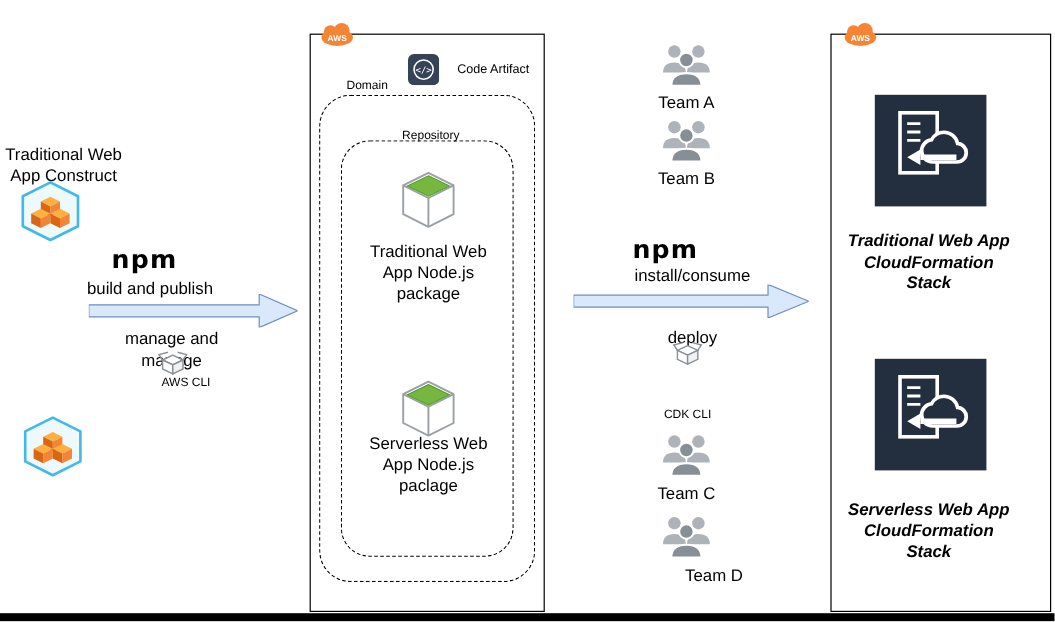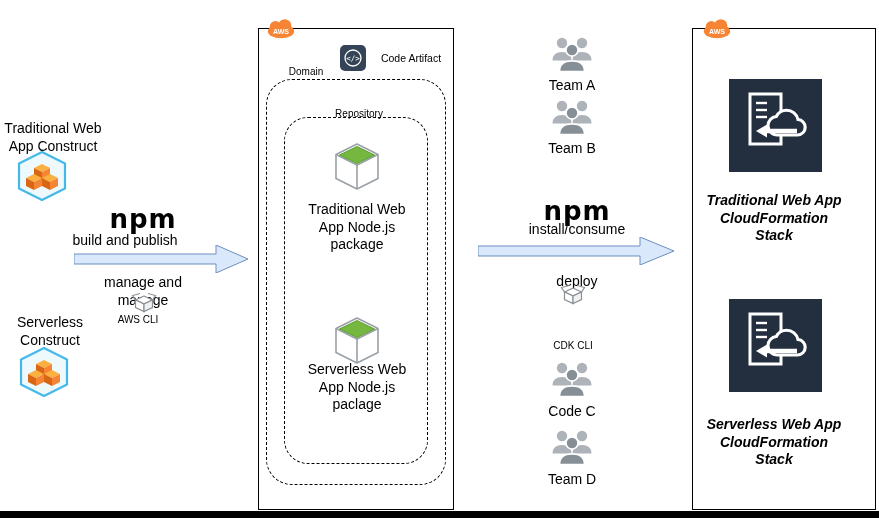--- a/index.html
+++ b/index.html
@@ -8,21 +8,21 @@
     font-family:"Liberation Sans", sans-serif;color:#000;
   }
   .abs{position:absolute;}
   .label{
     font-size:14px;line-height:1.25;text-align:center;white-space:pre-line;color:#000;
   }
   .label.small{font-size:10px;}
   .label.left{text-align:center;}
   .label.bold{font-weight:bold;font-style:italic;}
   .npm-wordmark{
-    font-size:26px;font-weight:900;letter-spacing:1px;text-align:center;
+    font-size:21px;font-weight:900;letter-spacing:1px;text-align:left;
     font-family:"DejaVu Sans", sans-serif;
   }
   .solid-box{border:1px solid #000;background:#fff;box-sizing:border-box;}
   .dashed-rect{border:1px dashed #000;border-radius:26px;box-sizing:border-box;background:transparent;}
   .navy-tile{background:#232f3e;}
   .bottom-bar{background:#000;}
   svg{display:block;}
 </style>
 </head>
 <body>
@@ -40,22 +40,20 @@
       <polygon points="18,18 26,22 26,30 18,26" fill="#d86613"></polygon>
       <polygon points="18,24 26,28 18,32 10,28" fill="#fbb040"></polygon>
       <polygon points="26,28 26,36 18,40 18,32" fill="#f58534"></polygon>
       <polygon points="10,28 18,32 18,40 10,36" fill="#d86613"></polygon>
       <polygon points="34,24 42,28 34,32 26,28" fill="#fbb040"></polygon>
       <polygon points="42,28 42,36 34,40 34,32" fill="#f58534"></polygon>
       <polygon points="26,28 34,32 34,40 26,36" fill="#d86613"></polygon>
     </svg>
   </div>
 
-  <div class="abs label" style="left:0px;top:314px;width:100px;">Serverless
-Construct</div>
 
   <div class="abs" style="left:18px;top:346px;width:52px;height:52px;">
     <svg width="52" height="52" viewBox="0 0 52 52">
       <polygon points="26,2 49,13.5 49,38.5 26,50 3,38.5 3,13.5" fill="#eef9fd" stroke="#44b9e8" stroke-width="2.2" stroke-linejoin="round"></polygon>
       <polygon points="26,14 34,18 26,22 18,18" fill="#fbb040"></polygon>
       <polygon points="34,18 34,26 26,30 26,22" fill="#f58534"></polygon>
       <polygon points="18,18 26,22 26,30 18,26" fill="#d86613"></polygon>
       <polygon points="18,24 26,28 18,32 10,28" fill="#fbb040"></polygon>
       <polygon points="26,28 26,36 18,40 18,32" fill="#f58534"></polygon>
       <polygon points="10,28 18,32 18,40 10,36" fill="#d86613"></polygon>
@@ -78,21 +76,21 @@
 
   <div class="abs" style="left:131px;top:289px;width:26px;height:26px;">
     <svg width="26" height="26" viewBox="0 0 26 26">
       <polygon points="13,7 21.5,11 13,15 4.5,11" fill="#fff" stroke="#8a9096" stroke-width="1.2" stroke-linejoin="round"></polygon>
       <polygon points="4.5,11 4.5,18.5 13,22.5 13,15" fill="#fff" stroke="#8a9096" stroke-width="1.2"></polygon>
       <polygon points="21.5,11 21.5,18.5 13,22.5 13,15" fill="#f0f1f2" stroke="#8a9096" stroke-width="1.2"></polygon>
       <polyline points="4.5,11 1.5,6.5 9,4.5" fill="none" stroke="#8a9096" stroke-width="1.2"></polyline>
       <polyline points="21.5,11 24.5,6.5 17,4.5" fill="none" stroke="#8a9096" stroke-width="1.2"></polyline>
     </svg>
   </div>
-  <div class="abs label small" style="left:99px;top:314px;width:78px;">AWS CLI</div>
+  <div class="abs label small" style="left:116px;top:314px;width:78px;">AWS CLI</div>
 
   <div class="abs solid-box" style="left:258px;top:28px;width:196px;height:482px;"></div>
 
   <div class="abs" style="left:266px;top:18px;width:30px;height:21px;">
     <svg width="30" height="21" viewBox="0 0 32 22">
       <circle cx="10" cy="9" r="6" fill="#f58534"></circle>
       <circle cx="20" cy="8" r="7" fill="#f58534"></circle>
       <ellipse cx="16" cy="14" rx="14" ry="7.5" fill="#f58534"></ellipse>
       <text x="16" y="17" font-size="7.5" font-weight="bold" fill="#ffffff" text-anchor="middle">AWS</text>
     </svg>
@@ -186,33 +184,33 @@
   <div class="abs" style="left:550px;top:360px;width:44px;height:38px;">
     <svg width="44" height="38" viewBox="0 0 44 38">
       <circle cx="12" cy="8" r="5.2" fill="#adb3b9"></circle>
       <path d="M2.5,25.5 q0,-8.5 9.5,-8.5 q9.5,0 9.5,8.5 z" fill="#adb3b9"></path>
       <circle cx="32" cy="8" r="5.2" fill="#adb3b9"></circle>
       <path d="M22.5,25.5 q0,-8.5 9.5,-8.5 q9.5,0 9.5,8.5 z" fill="#adb3b9"></path>
       <circle cx="22" cy="15" r="6" fill="#878f96" stroke="#fff" stroke-width="1.6"></circle>
       <path d="M9.5,36.5 q0,-10.5 12.5,-10.5 q12.5,0 12.5,10.5 z" fill="#878f96" stroke="#fff" stroke-width="1.6"></path>
     </svg>
   </div>
-  <div class="abs label" style="left:540px;top:403px;width:64px;">Code C</div>
+  <div class="abs label" style="left:540px;top:403px;width:64px;">Team C</div>
 
   <div class="abs" style="left:550px;top:428px;width:44px;height:38px;">
     <svg width="44" height="38" viewBox="0 0 44 38">
       <circle cx="12" cy="8" r="5.2" fill="#adb3b9"></circle>
       <path d="M2.5,25.5 q0,-8.5 9.5,-8.5 q9.5,0 9.5,8.5 z" fill="#adb3b9"></path>
       <circle cx="32" cy="8" r="5.2" fill="#adb3b9"></circle>
       <path d="M22.5,25.5 q0,-8.5 9.5,-8.5 q9.5,0 9.5,8.5 z" fill="#adb3b9"></path>
       <circle cx="22" cy="15" r="6" fill="#878f96" stroke="#fff" stroke-width="1.6"></circle>
       <path d="M9.5,36.5 q0,-10.5 12.5,-10.5 q12.5,0 12.5,10.5 z" fill="#878f96" stroke="#fff" stroke-width="1.6"></path>
     </svg>
   </div>
-  <div class="abs label" style="left:540px;top:471px;width:64px;">Team D</div>
+  <div class="abs label" style="left:563px;top:471px;width:64px;">Team D</div>
 
   <div class="abs solid-box" style="left:692px;top:28px;width:184px;height:482px;"></div>
 
   <div class="abs" style="left:702px;top:18px;width:30px;height:21px;">
     <svg width="30" height="21" viewBox="0 0 32 22">
       <circle cx="10" cy="9" r="6" fill="#f58534"></circle>
       <circle cx="20" cy="8" r="7" fill="#f58534"></circle>
       <ellipse cx="16" cy="14" rx="14" ry="7.5" fill="#f58534"></ellipse>
       <text x="16" y="17" font-size="7.5" font-weight="bold" fill="#ffffff" text-anchor="middle">AWS</text>
     </svg>

